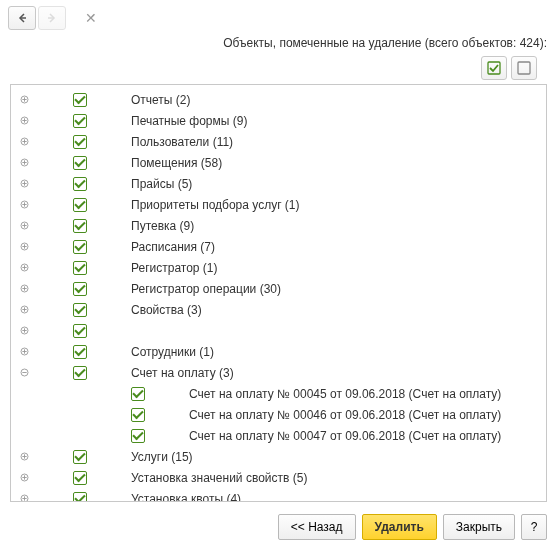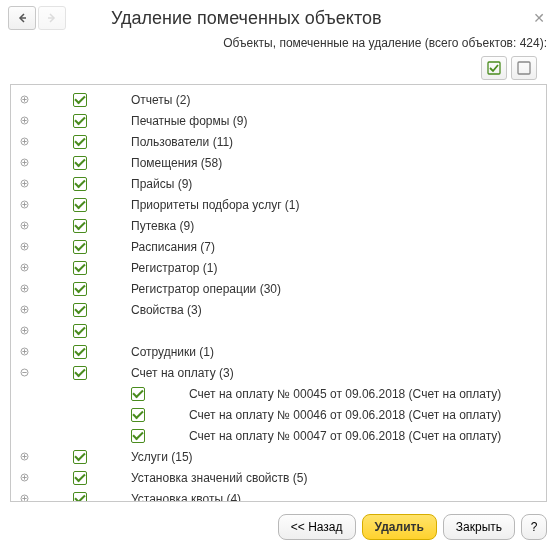--- a/index.html
+++ b/index.html
@@ -126,21 +126,21 @@
     display:flex;
     justify-content:flex-end;
     align-items:center;
     gap:6px;
     padding: 12px 10px 10px 10px;
   }
   .btn {
     height: 26px;
     padding: 0 12px;
     border: 1px solid #b8b8b8;
-    border-radius: 8px;
+    border-radius: 2px;
     background: linear-gradient(#fdfdfd,#efefef);
     cursor:pointer;
     font-size:12px;
     display:flex;align-items:center;justify-content:center;
   }
   .btn.primary {
     background: linear-gradient(#ffe36b,#ffd22e);
     border-color: #d6ad00;
     font-weight: bold;
     color:#333;
@@ -158,21 +158,20 @@
           <line x1="3" y1="5" x2="9" y2="5" stroke="#555" stroke-width="1.5"></line>
         </svg>
     </div>
     <div class="nav-btn disabled">
       <svg width="10" height="10" viewBox="0 0 10 10">
           <path d="M3 1 L7 5 L3 9" stroke="#bbb" stroke-width="1.5" fill="none"></path>
           <line x1="1" y1="5" x2="7" y2="5" stroke="#bbb" stroke-width="1.5"></line>
         </svg>
     </div>
   </div>
-  <div class="title">Удаление помеченных объектов</div>
   <div class="close-x">✕</div>
 </div>
 
 <div class="subtitle">Объекты, помеченные на удаление (всего объектов: 424):</div>
 
 <div class="toolbar">
   <div class="tool-btn">
     <svg width="16" height="16" viewBox="0 0 16 16">
       <rect x="2" y="2" width="12" height="12" rx="1" fill="none" stroke="#4a8c1e" stroke-width="1.3"></rect>
       <path d="M4 8 L7 11 L12 5" stroke="#4a8c1e" stroke-width="1.8" fill="none"></path>
@@ -233,21 +232,21 @@
       </div>
       <div class="tree-row">
         <span class="expander">
           <svg width="9" height="9" viewBox="0 0 9 9">
             <circle cx="4.5" cy="4.5" r="3.5" fill="none" stroke="#999" stroke-width="0.9"></circle>
             <line x1="2.3" y1="4.5" x2="6.7" y2="4.5" stroke="#999" stroke-width="0.9"></line>
             <line x1="4.5" y1="2.3" x2="4.5" y2="6.7" stroke="#999" stroke-width="0.9"></line>
           </svg>
         </span>
         <span class="checkbox checked"></span>
-        <span class="row-label">Прайсы (9)</span>
+        <span class="row-label">Прайсы (5)</span>
       </div>
       <div class="tree-row">
         <span class="expander">
           <svg width="9" height="9" viewBox="0 0 9 9">
             <circle cx="4.5" cy="4.5" r="3.5" fill="none" stroke="#999" stroke-width="0.9"></circle>
             <line x1="2.3" y1="4.5" x2="6.7" y2="4.5" stroke="#999" stroke-width="0.9"></line>
             <line x1="4.5" y1="2.3" x2="4.5" y2="6.7" stroke="#999" stroke-width="0.9"></line>
           </svg>
         </span>
         <span class="checkbox checked"></span>

